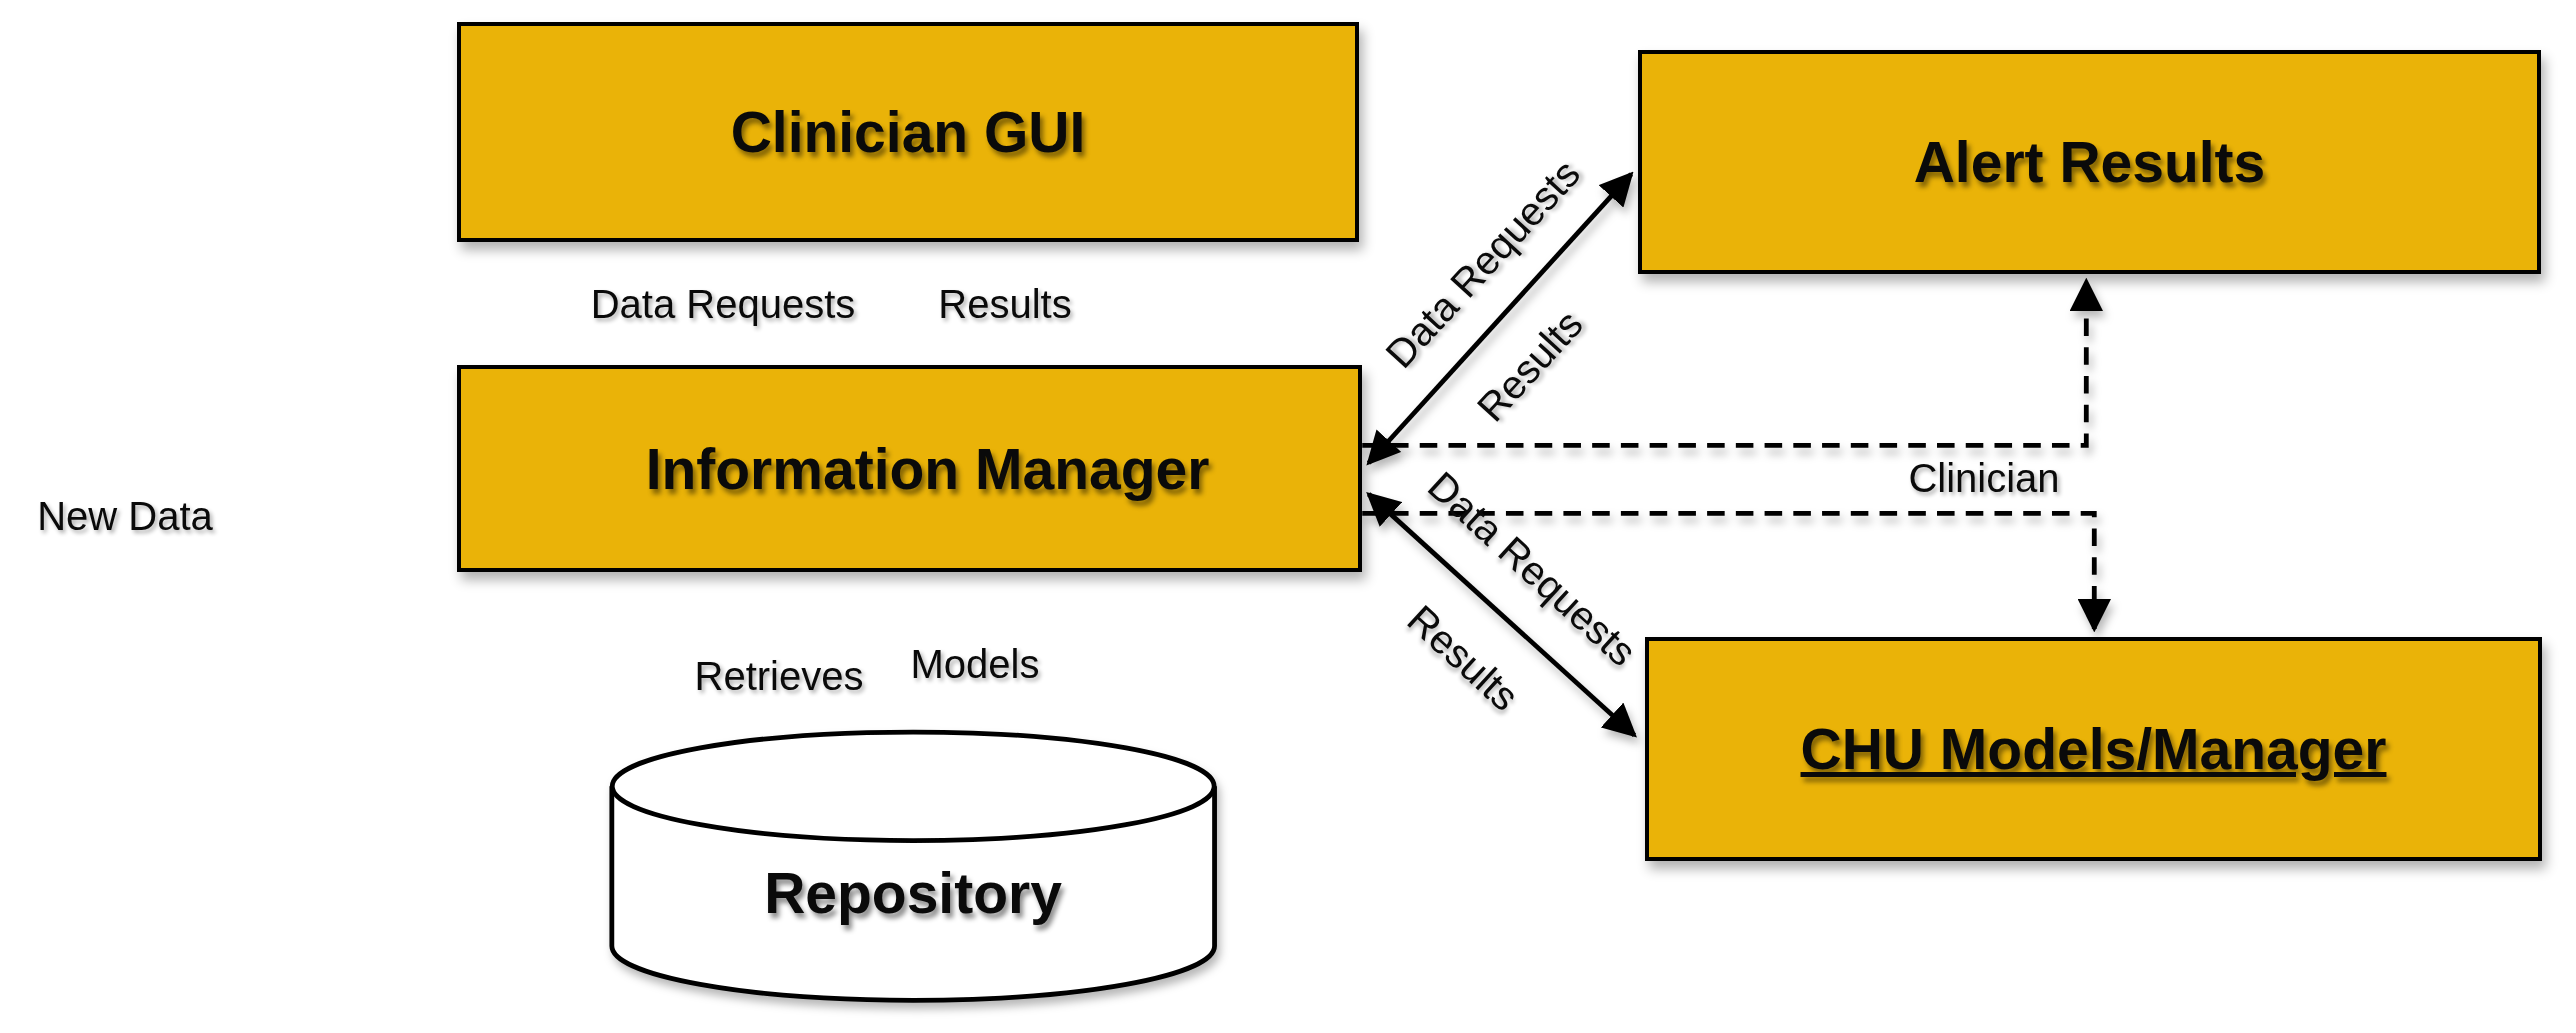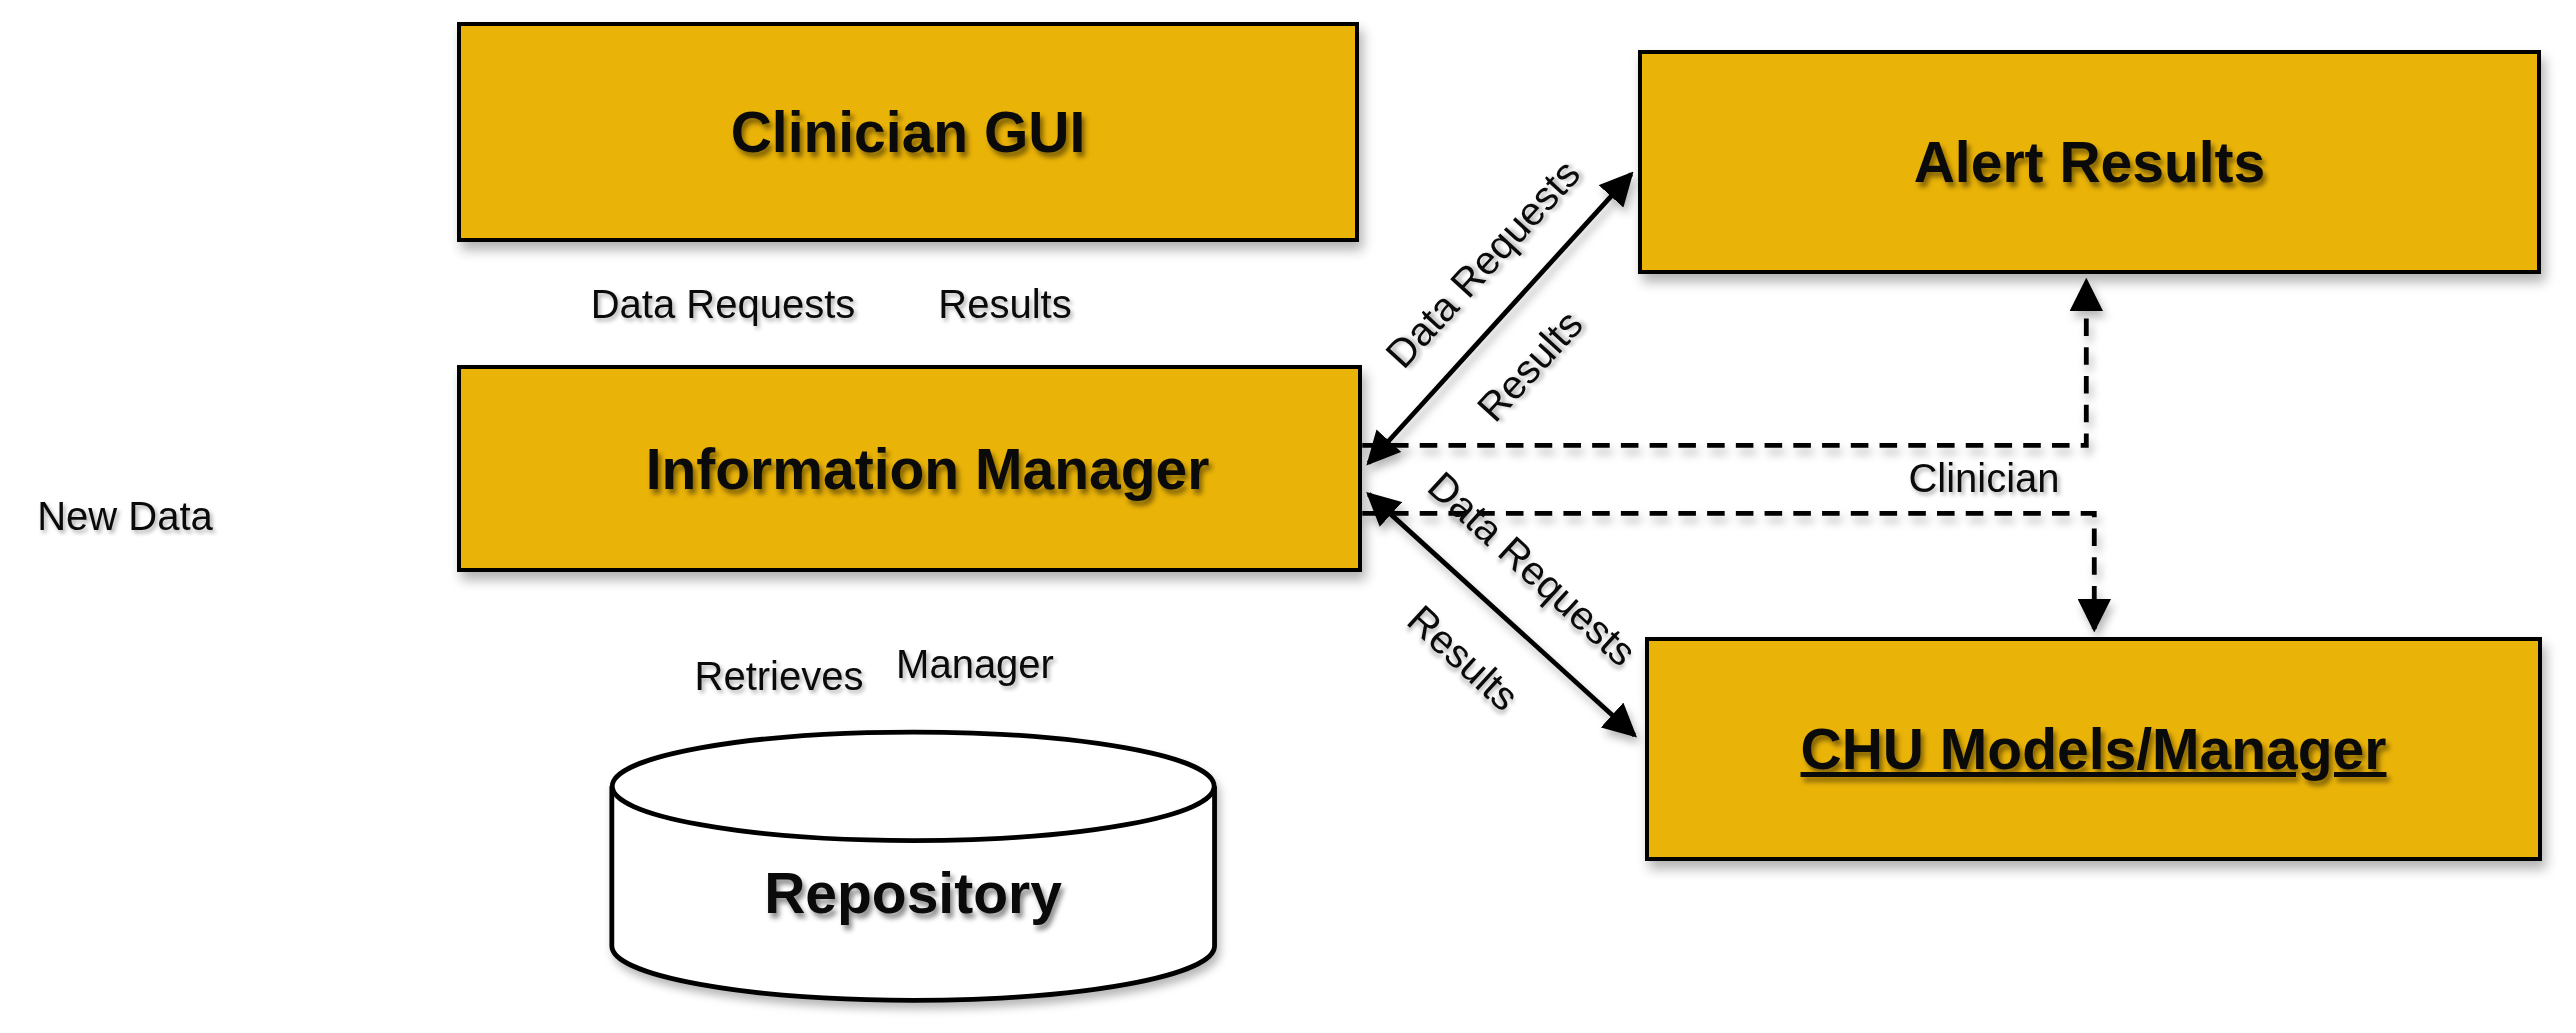--- a/index.html
+++ b/index.html
@@ -119,21 +119,21 @@
   <div class="node-label-float" style="left:913px; top:893px;">Repository</div>
 
   <div class="elabel" style="left:723px; top:304px;">Data Requests</div>
 
   <div class="elabel" style="left:1005px; top:304px;">Results</div>
 
   <div class="elabel" style="left:125px; top:472px;margin-top:44px;">New Data</div>
 
   <div class="elabel" style="left:779px; top:676px;">Retrieves</div>
 
-  <div class="elabel" style="left:975px; top:664px;">Manager</div>
+  <div class="elabel" style="left:975px; top:664px;">Models</div>
 
   <div class="elabel rot-up" style="left:1483px; top:264px;">Data Requests</div>
 
   <div class="elabel rot-up" style="left:1530px; top:366px;">Results</div>
 
   <div class="elabel rot-down" style="left:1532px; top:569px;">Data Requests</div>
 
   <div class="elabel rot-down" style="left:1463px; top:658px;">Results</div>
 
   <div class="elabel" style="left:1984px; top:478px;">Clinician</div>

